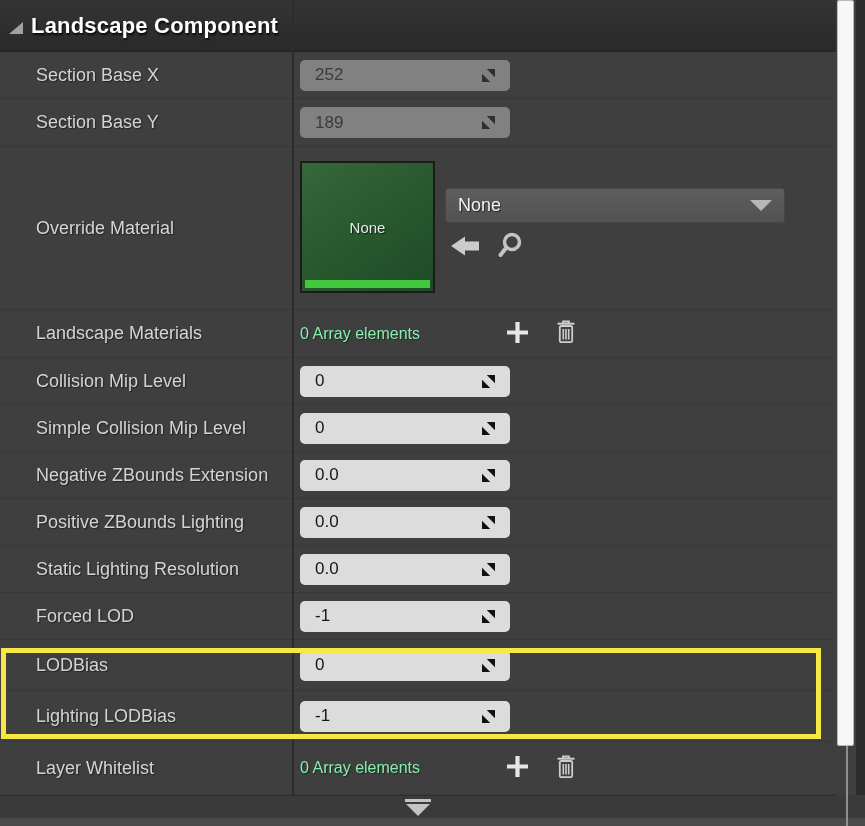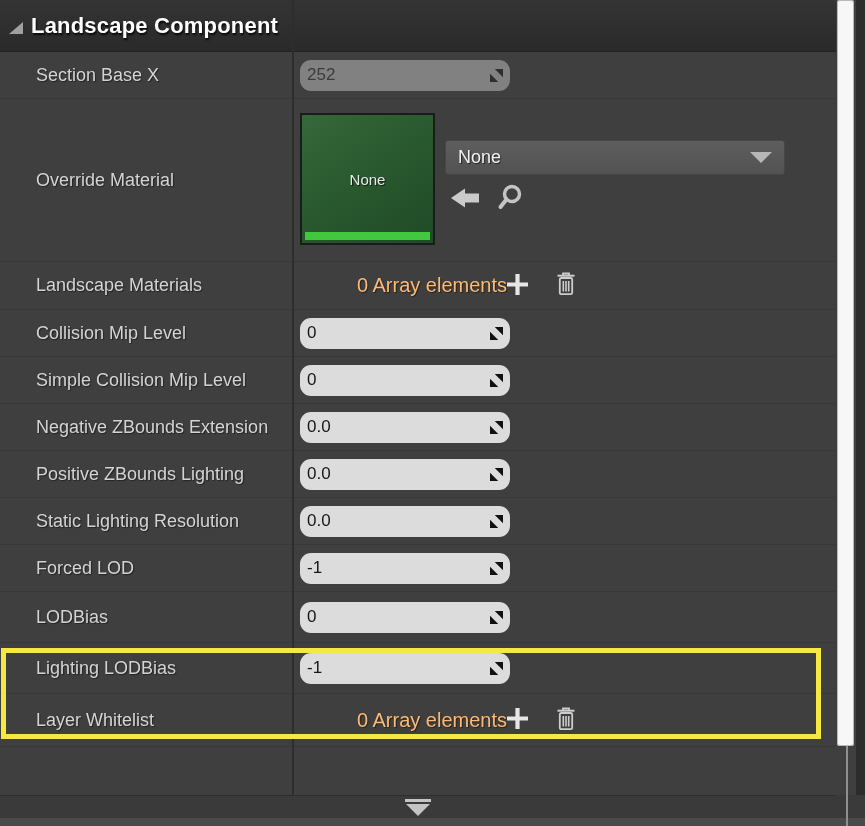--- a/index.html
+++ b/index.html
@@ -1,21 +1,20 @@
 <!DOCTYPE html>
 <html><head>
 <meta charset="utf-8">
 <style>
   html,body { margin:0; padding:0; background:#222; }
   * { box-sizing:border-box; }
   .app {
     position:relative; width:865px; height:826px;
     background:#3f3f3f; overflow:hidden;
     font-family:"Liberation Sans", sans-serif;
-    text-align:right;
   }
   .content { position:absolute; left:0; top:0; width:836px; }
 
   
   .cat-header {
     height:52px; background:linear-gradient(#343434,#2a2a2a);
     border-bottom:1px solid #222;
     display:flex; align-items:center; padding-left:9px; cursor:pointer;
   }
   .header-tri { width:0; height:0; border-bottom:12px solid #a0a0a0; border-left:14px solid transparent; margin-top:4px; }
@@ -33,23 +32,23 @@
     overflow:hidden; white-space:nowrap;
     color:#d4d4d4; font-size:18px; text-shadow:1px 1px 1px rgba(0,0,0,0.45);
   }
   .cell-value { flex:1; display:flex; align-items:center; padding-left:8px; position:relative; }
 
   
   .col-divider { position:absolute; left:292px; top:0; width:2px; height:795px; background:#2d2d2d; z-index:5; }
 
   
   .spin {
-    width:210px; height:31px; background:#dcdcdc; border-radius:11px;
+    width:210px; height:31px; background:#dcdcdc; border-radius:5px;
     display:flex; align-items:center; justify-content:space-between;
-    padding:0 7px; font-size:17px; color:#161616; cursor:text;
+    padding:0 15px; font-size:17px; color:#161616; cursor:text;
   }
   .spin .spin-icon { display:flex; color:#111; }
   .spin.disabled { background:#818181; color:#3b3b3b; cursor:default; }
   .spin.disabled .spin-icon { color:#2e2e2e; }
 
   
   .thumb {
     position:absolute; left:8px; top:14px; width:135px; height:132px;
     border:2px solid #1b1b1b;
     background:linear-gradient(145deg,#35683a 0%, #2a5a2f 45%, #1f4a26 100%);
@@ -62,21 +61,21 @@
     background:linear-gradient(#5e5e5e,#525252); border:1px solid #474747; border-radius:3px;
     display:flex; align-items:center; justify-content:space-between;
     padding:0 12px; cursor:pointer;
   }
   .combo-text { color:#f2f2f2; font-size:18px; text-shadow:1px 1px 1px rgba(0,0,0,0.6); }
   .combo-chevron { width:0; height:0; border-left:11px solid transparent; border-right:11px solid transparent; border-top:11px solid #b7b7b7; }
   .asset-icons { position:absolute; left:158px; top:84px; display:flex; align-items:center; gap:14px; }
   .icon-btn { display:flex; align-items:center; justify-content:center; cursor:pointer; background:none; border:none; padding:0; }
 
   
-  .array-text { width:207px; color:#fdba74; font-size:20px; text-shadow:1px 1px 1px rgba(0,0,0,0.45); }
+  .array-text { width:207px; color:#86efac; font-size:16px; text-shadow:1px 1px 1px rgba(0,0,0,0.45); }
   .plus-btn { margin-right:28px; }
 
   
   .highlight-box {
     position:absolute; left:1px; top:648px; width:820px; height:91px;
     border:5px solid #f7e742; z-index:20; pointer-events:none;
   }
 
   
   .expander-bar {
@@ -120,20 +119,34 @@
             <span class="spin-icon">
               <svg width="13" height="13" viewBox="0 0 12 12">
                   <path d="M4.4 0 H12 V7.6 Z" fill="currentColor"></path>
                   <path d="M0 4.4 V12 H7.6 Z" fill="currentColor"></path>
                 </svg>
             </span>
           </div>
         </div>
       </div>
 
+      <div class="row h48">
+        <div class="cell-label">Section Base Y</div>
+        <div class="cell-value">
+          <div class="spin disabled">
+            <span>189</span>
+            <span class="spin-icon">
+              <svg width="13" height="13" viewBox="0 0 12 12">
+                  <path d="M4.4 0 H12 V7.6 Z" fill="currentColor"></path>
+                  <path d="M0 4.4 V12 H7.6 Z" fill="currentColor"></path>
+                </svg>
+            </span>
+          </div>
+        </div>
+      </div>
 
       <div class="row h163">
         <div class="cell-label">Override Material</div>
         <div class="cell-value">
           <div class="thumb">
             <span class="thumb-text">None</span>
             <span class="thumb-bar"></span>
           </div>
           <div class="combo">
             <span class="combo-text">None</span>

